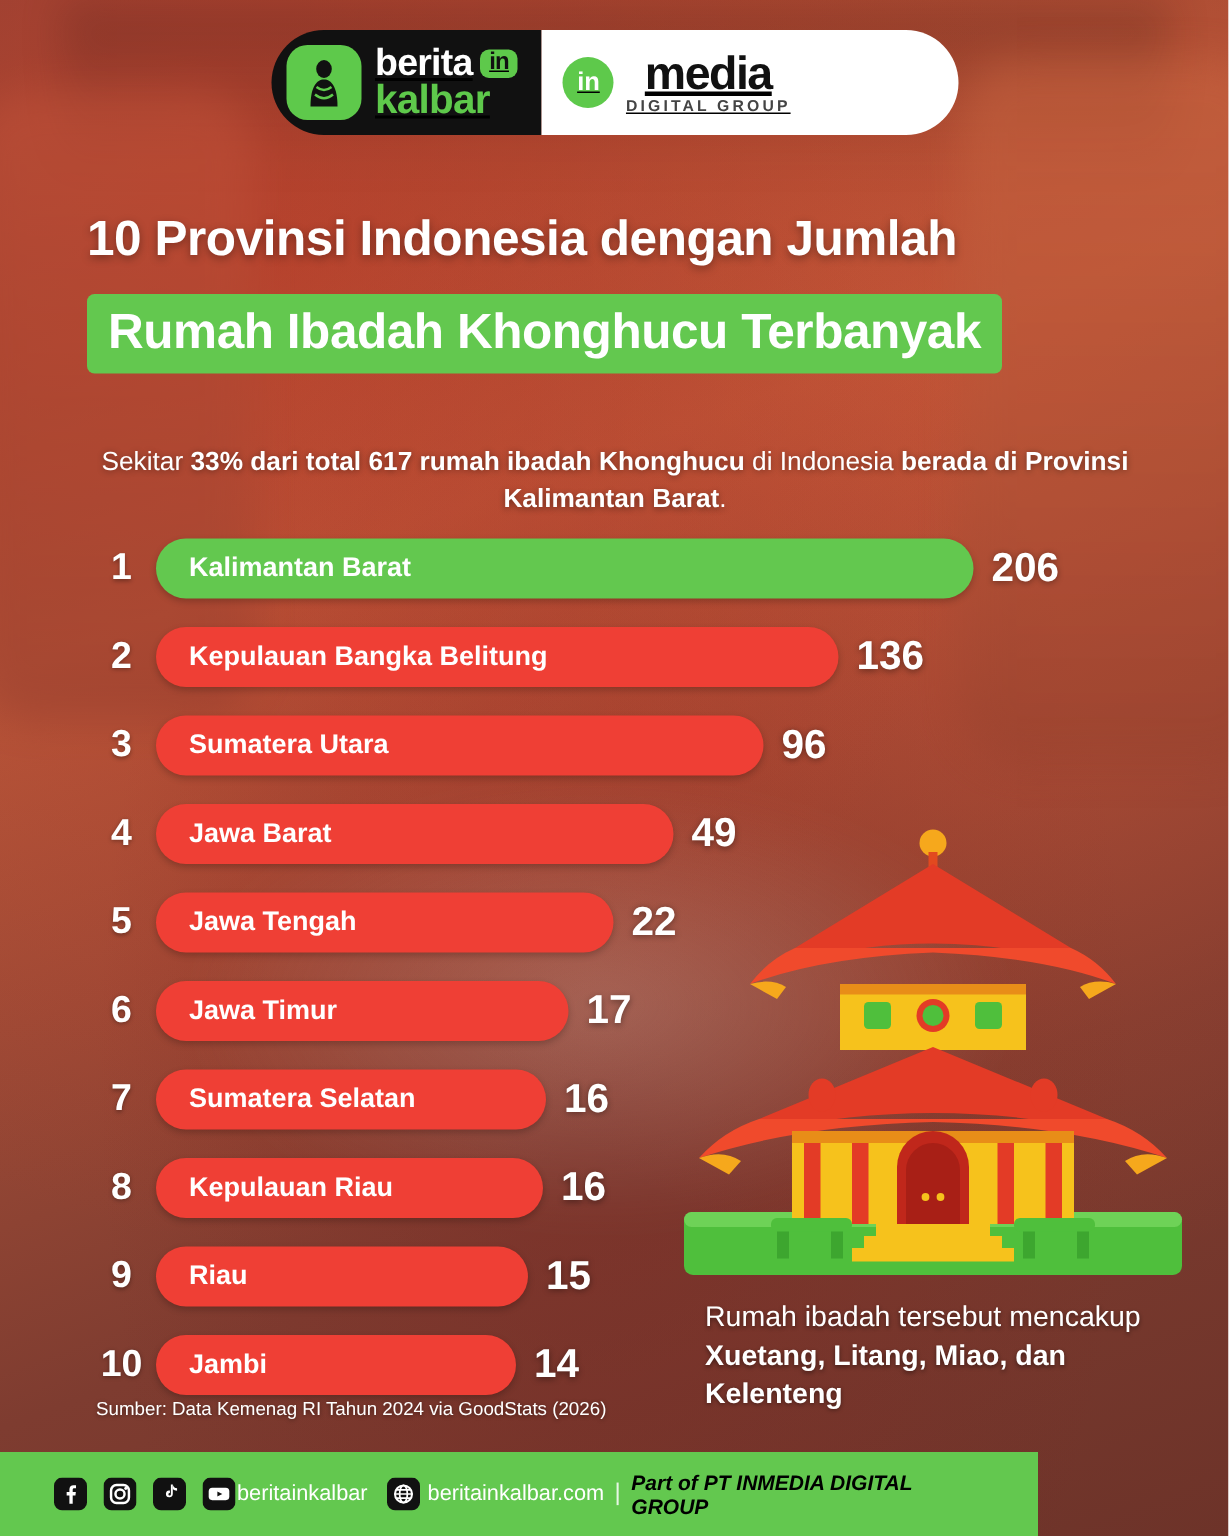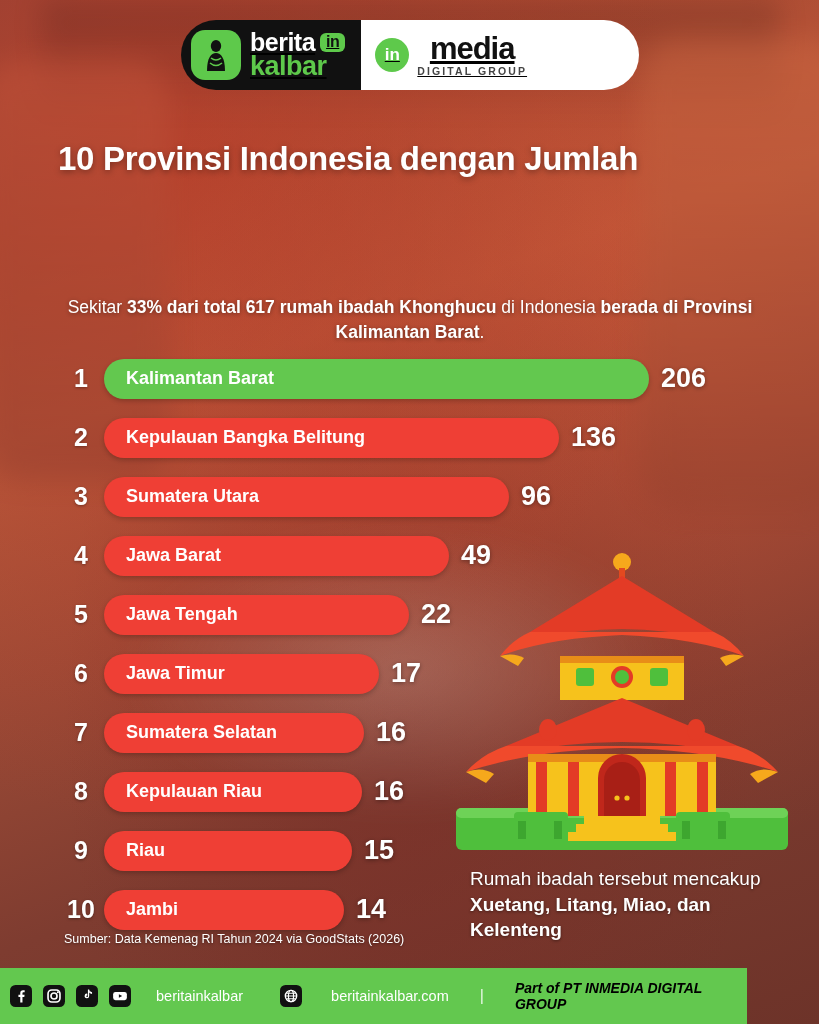--- a/index.html
+++ b/index.html
@@ -117,23 +117,23 @@
   .caption .c2 { font-weight: 700; }
 
   .source {
     position: absolute; left: 64px; top: 932px;
     color: #fff; font-size: 12.5px;
     text-shadow: 0 1px 3px rgba(0,0,0,.45);
   }
 
   
   .footer {
-    position: absolute; left: 0; bottom: 0; width: 747px; height: 56px;
-    background: #63c84f; display: flex; align-items: center; padding: 0 9px;
-    gap: 25px;
+    position: absolute; left: 0; bottom: 0; width: 692px; height: 56px;
+    background: #63c84f; display: flex; align-items: center; padding: 0 35px;
+    gap: 1px;
   }
   .socials { display: flex; align-items: center; gap: 10px; }
   .soc { width: 23px; height: 23px; display: flex; align-items: center; justify-content: center; }
   .foot-text { color: #fff; font-size: 14.5px; font-weight: 500; }
   .foot-text.site { margin-left: 4px; }
   .globe { width: 22px; height: 22px; margin-left: 12px; }
   .divider { color: #fff; opacity: .85; margin: 0 6px; font-size: 16px; }
   .foot-part { color: #000000; font-size: 14px; font-weight: 700; font-style: italic; }
 </style>
 </head>
@@ -169,20 +169,23 @@
     <div class="logo-right">
       <div class="in-circle">in</div>
       <div class="media-words">
         <div class="m1">media</div>
         <div class="m2">DIGITAL GROUP</div>
       </div>
     </div>
   </div>
 
   <div class="title1">10 Provinsi Indonesia dengan Jumlah</div>
+  <div class="title2-wrap">
+    <div class="title2">Rumah Ibadah Khonghucu Terbanyak</div>
+  </div>
 
   <div class="subtitle">
     <span>Sekitar </span><b>33% dari total 617 rumah ibadah Khonghucu</b><span> di Indonesia </span><b>berada di Provinsi Kalimantan Barat</b><span>.</span>
   </div>
 
   <div class="chart" id="chart">
       <div class="row">
         <div class="rank">1</div>
         <div class="bar" style="width: 545px; background: rgb(99, 200, 79);">Kalimantan Barat</div>
         <div class="value">206</div>

